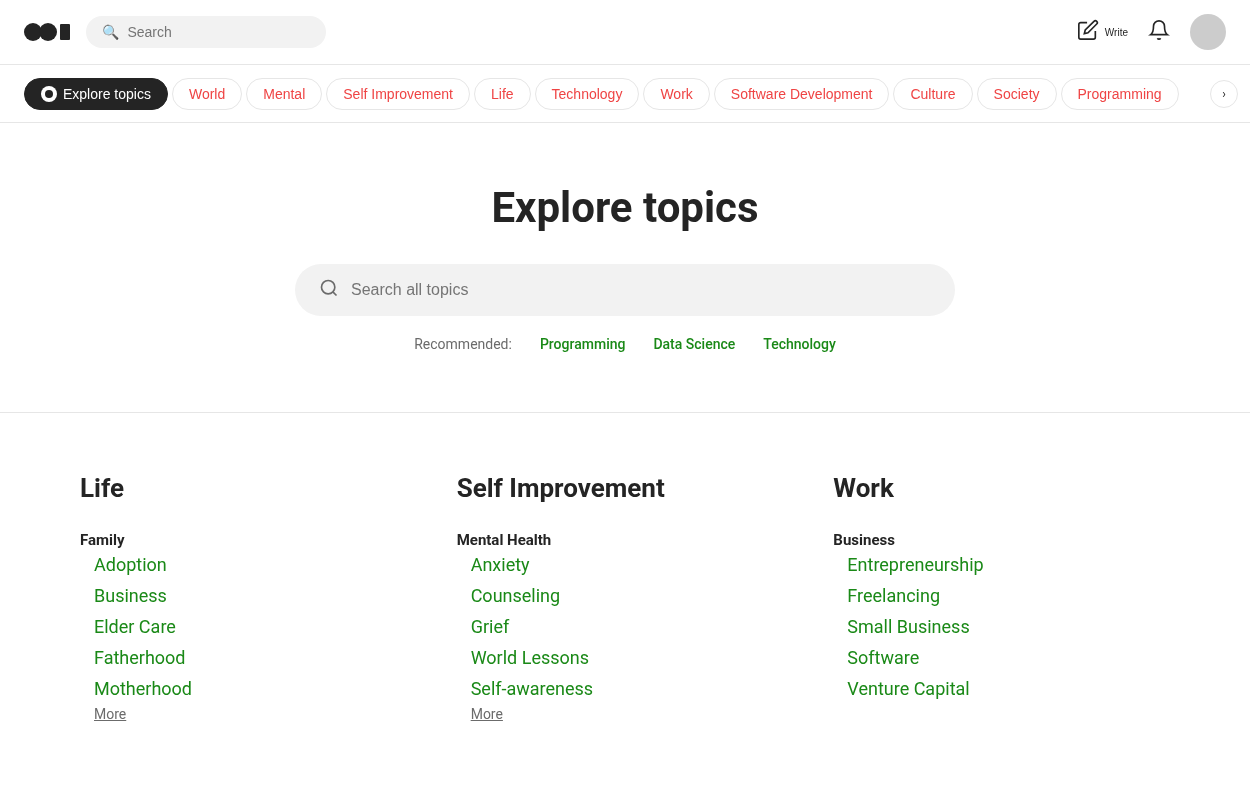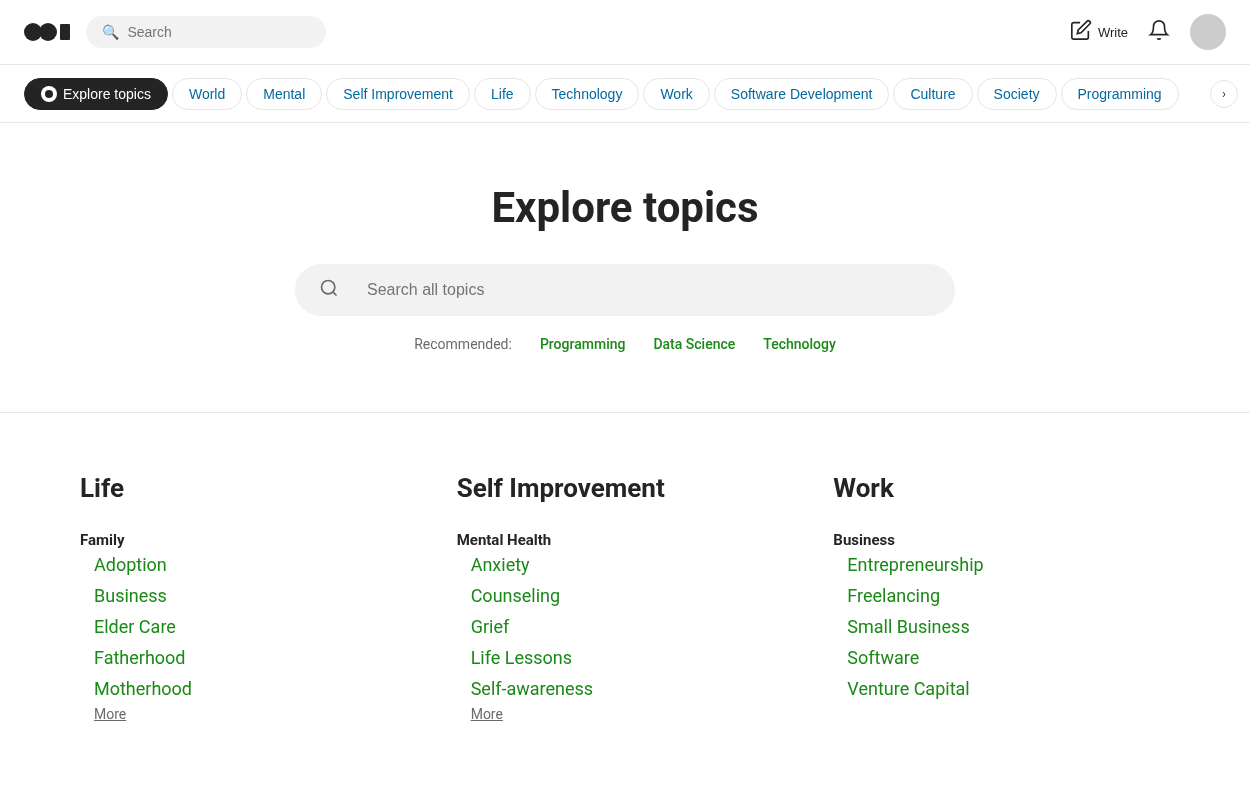--- a/index.html
+++ b/index.html
@@ -19,39 +19,39 @@
     }
     .search-box input {
       border: none; background: transparent; outline: none;
       font-size: 14px; color: #6b6b6b; width: 180px;
     }
     .search-icon-sm { color: #6b6b6b; font-size: 14px; }
     .header-right { display: flex; align-items: center; gap: 20px; }
     .write-btn {
       display: flex; align-items: center; gap: 6px;
       background: none; border: none; cursor: pointer;
-      font-size: 13px; color: #242424;
+      font-size: 10px; color: #242424;
     }
     .write-icon { font-size: 18px; }
     .bell-icon { font-size: 20px; cursor: pointer; color: #242424; }
     .avatar {
       width: 36px; height: 36px; border-radius: 50%;
       background: #ccc; cursor: pointer;
     }
 
     
     .topic-nav {
       display: flex; align-items: center; gap: 4px;
       padding: 0 24px; height: 58px; border-bottom: 1px solid #e6e6e6;
       overflow: hidden; position: relative;
     }
     .topic-btn {
       white-space: nowrap; padding: 7px 16px; border-radius: 99px;
       border: 1px solid #e6e6e6; background: #fff; font-size: 14px;
-      cursor: pointer; color: #0369a1; display: flex; align-items: center; gap: 6px;
+      cursor: pointer; color: #ef4444; display: flex; align-items: center; gap: 6px;
       transition: background 0.15s;
     }
     .topic-btn.active {
       background: #242424; color: #fff; border-color: #242424;
     }
     .topic-btn.active .explore-dot { background: #fff; }
     .explore-dot {
       width: 16px; height: 16px; border-radius: 50%; background: #fff;
       display: flex; align-items: center; justify-content: center; font-size: 9px;
     }
@@ -62,21 +62,21 @@
       width: 28px; height: 28px; display: flex; align-items: center; justify-content: center;
       cursor: pointer; font-size: 12px;
     }
 
     
     .hero {
       text-align: center; padding: 60px 24px 40px;
     }
     .hero h1 { font-size: 42px; font-weight: 700; color: #242424; margin-bottom: 32px; }
     .hero-search {
-      display: flex; align-items: center; gap: 28px;
+      display: flex; align-items: center; gap: 12px;
       background: #f2f2f2; border-radius: 99px; padding: 14px 24px;
       width: 660px; margin: 0 auto 20px;
     }
     .hero-search input {
       border: none; background: transparent; outline: none;
       font-size: 16px; color: #6b6b6b; width: 100%;
     }
     .hero-search-icon { color: #6b6b6b; font-size: 18px; }
     .recommended { display: flex; align-items: center; gap: 28px; justify-content: center; font-size: 14px; }
     .recommended-label { color: #6b6b6b; }
@@ -216,21 +216,21 @@
     </div>
   </div>
 
   <div class="category-section">
     <div class="category-title">Self Improvement</div>
     <div class="subcategory">
       <div class="subcategory-title">Mental Health</div>
       <a class="subcategory-item">Anxiety</a>
       <a class="subcategory-item">Counseling</a>
       <a class="subcategory-item">Grief</a>
-      <a class="subcategory-item">Life Lessons</a>
+      <a class="subcategory-item">World Lessons</a>
       <a class="subcategory-item">Self-awareness</a>
       <a class="more-link">More</a>
     </div>
   </div>
 
   <div class="category-section">
     <div class="category-title">Work</div>
     <div class="subcategory">
       <div class="subcategory-title">Business</div>
       <a class="subcategory-item">Entrepreneurship</a>

